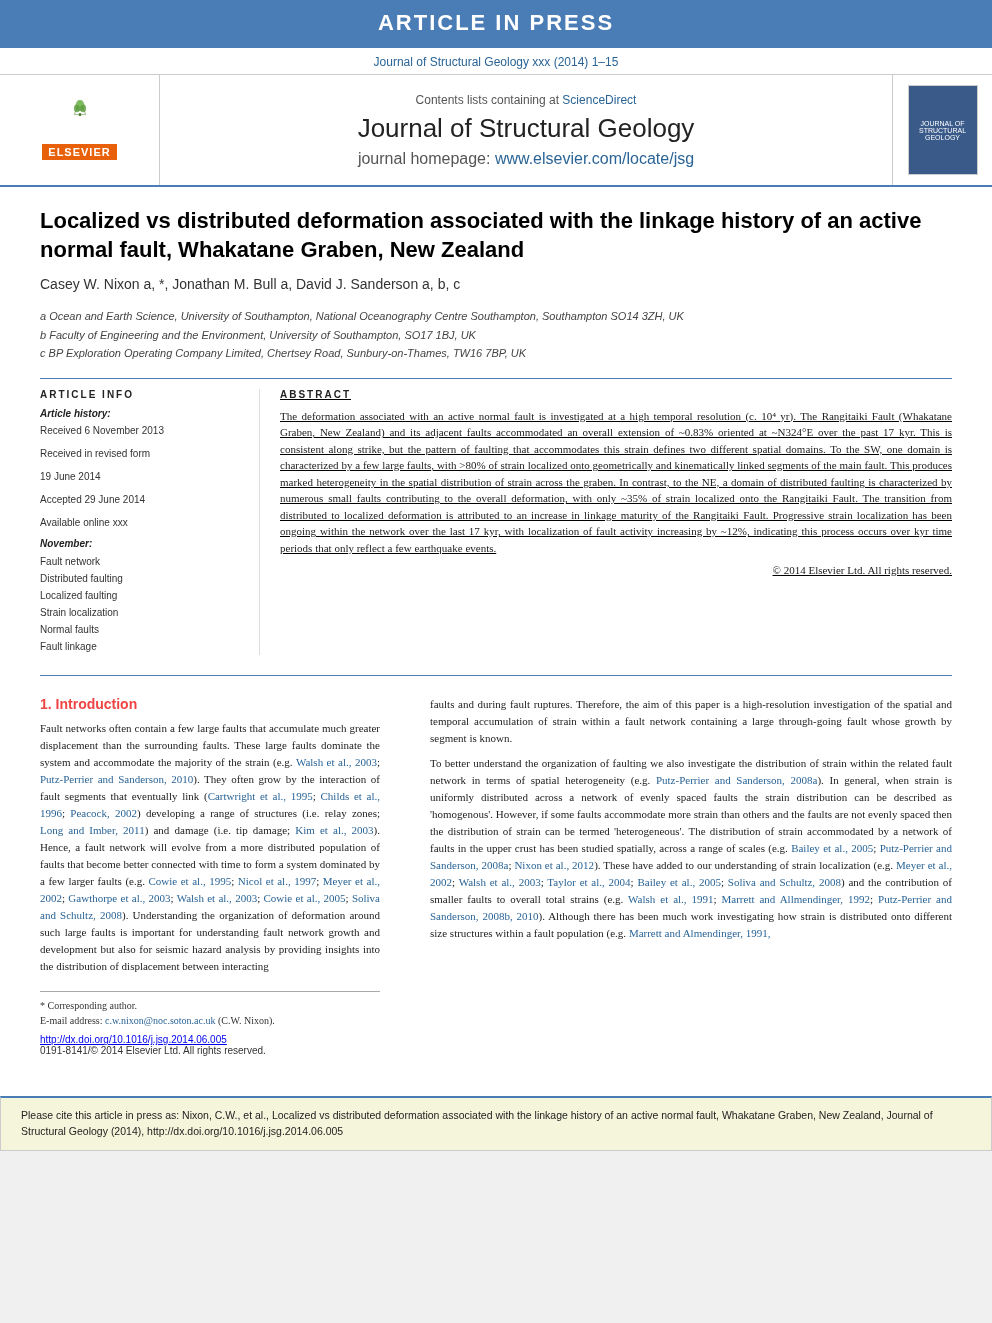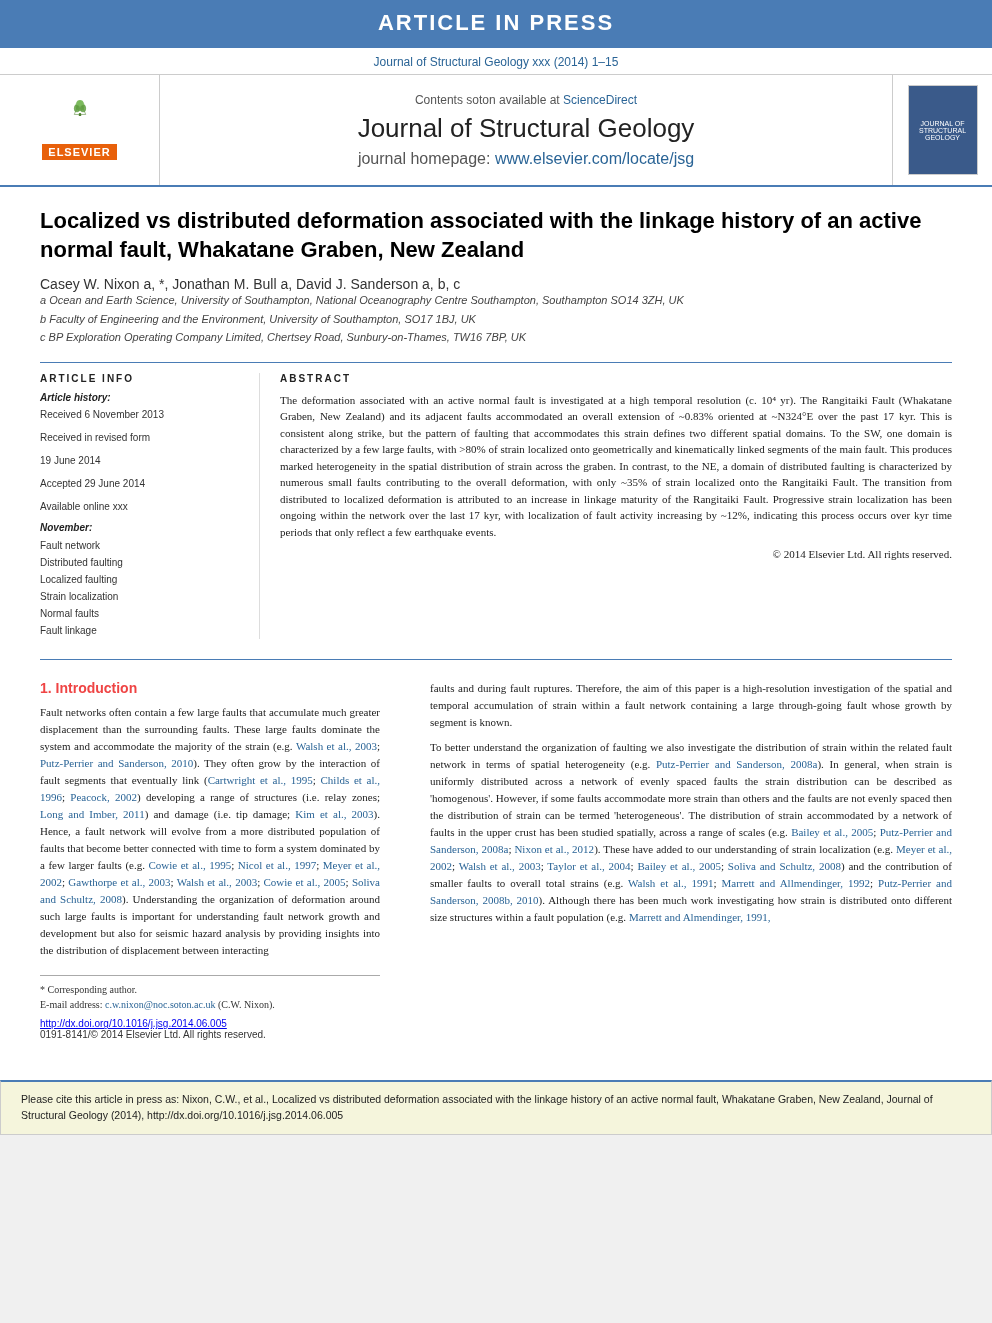--- a/index.html
+++ b/index.html
@@ -143,21 +143,21 @@
       font-family: Arial, sans-serif;
       color: #000;
       margin-bottom: 12px;
       line-height: 1.3;
     }
     
     .authors {
       font-size: 14px;
       font-family: Arial, sans-serif;
       color: #333;
-      margin-bottom: 0;
+      margin-bottom: 16px;
     }
     
     .affiliations {
       font-size: 11px;
       font-family: Arial, sans-serif;
       color: #444;
       margin-bottom: 16px;
       font-style: italic;
       line-height: 1.5;
     }
@@ -172,20 +172,21 @@
       border-top: 1px solid #4a7cb5;
       padding-top: 10px;
     }
     .col-left {
       width: 220px;
       flex-shrink: 0;
       border-right: 1px solid #ddd;
     }
     .col-right {
       flex: 1;
+      text-decoration: underline;
     }
     .section-heading {
       font-size: 10px;
       font-family: Arial, sans-serif;
       font-weight: bold;
       letter-spacing: 2px;
       text-transform: uppercase;
       color: #222;
       margin-bottom: 8px;
     }
@@ -350,21 +351,21 @@
           <circle cx="25" cy="36" r="2" fill="#4a7a2a"></circle>
           <line x1="25" y1="38" x2="25" y2="42" stroke="#4a7a2a" stroke-width="1.5"></line>
           <line x1="22" y1="40" x2="28" y2="40" stroke="#4a7a2a" stroke-width="1"></line>
         </svg>
         <div class="elsevier-brand">ELSEVIER</div>
       </div>
     </div>
 
     <div class="header-center">
       <div class="sciencedirect-link">
-        <span>Contents soton available at </span>
+        <span>Contents lists containing at </span>
         <a href="#">ScienceDirect</a>
       </div>
       <div class="journal-title-main">Journal of Structural Geology</div>
       <div class="journal-homepage">
         <span>journal homepage: </span>
         <a href="#">www.elsevier.com/locate/jsg</a>
       </div>
     </div>
 
     <div class="header-right">

